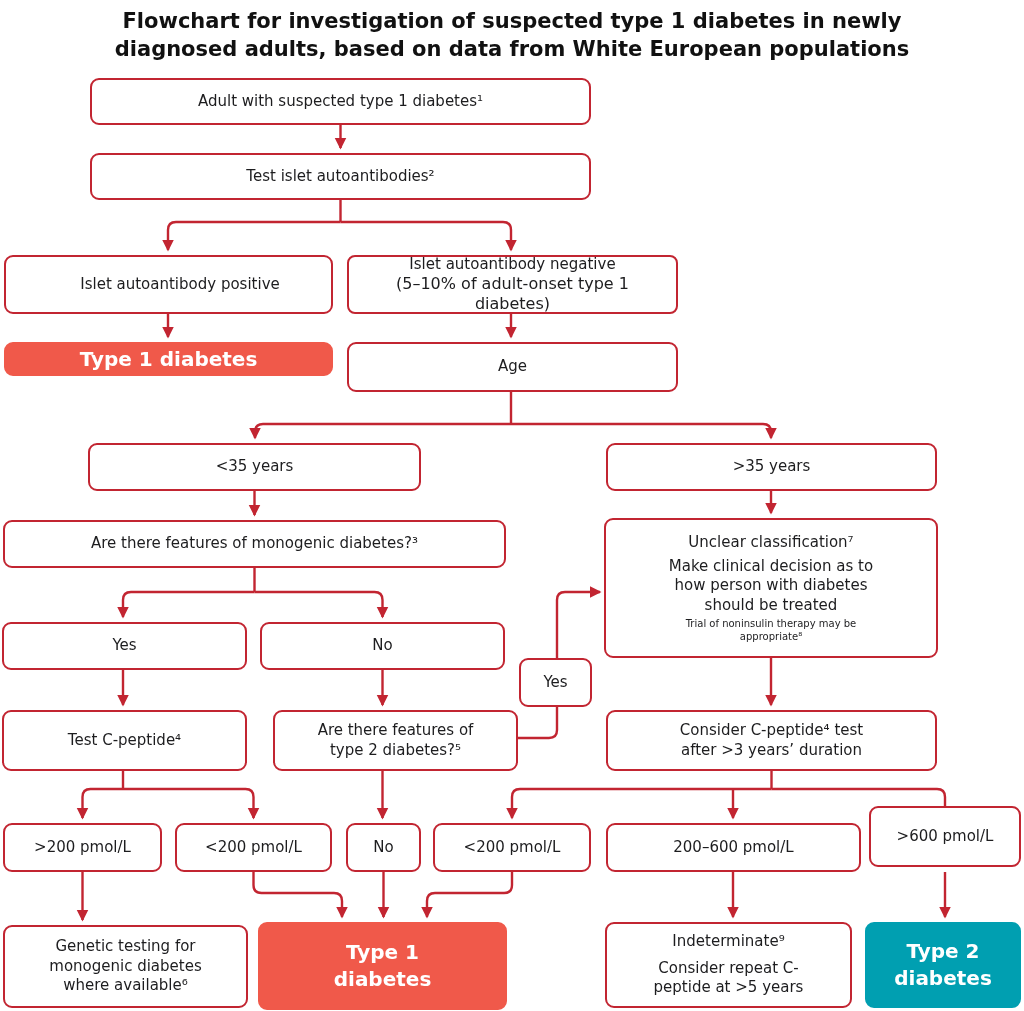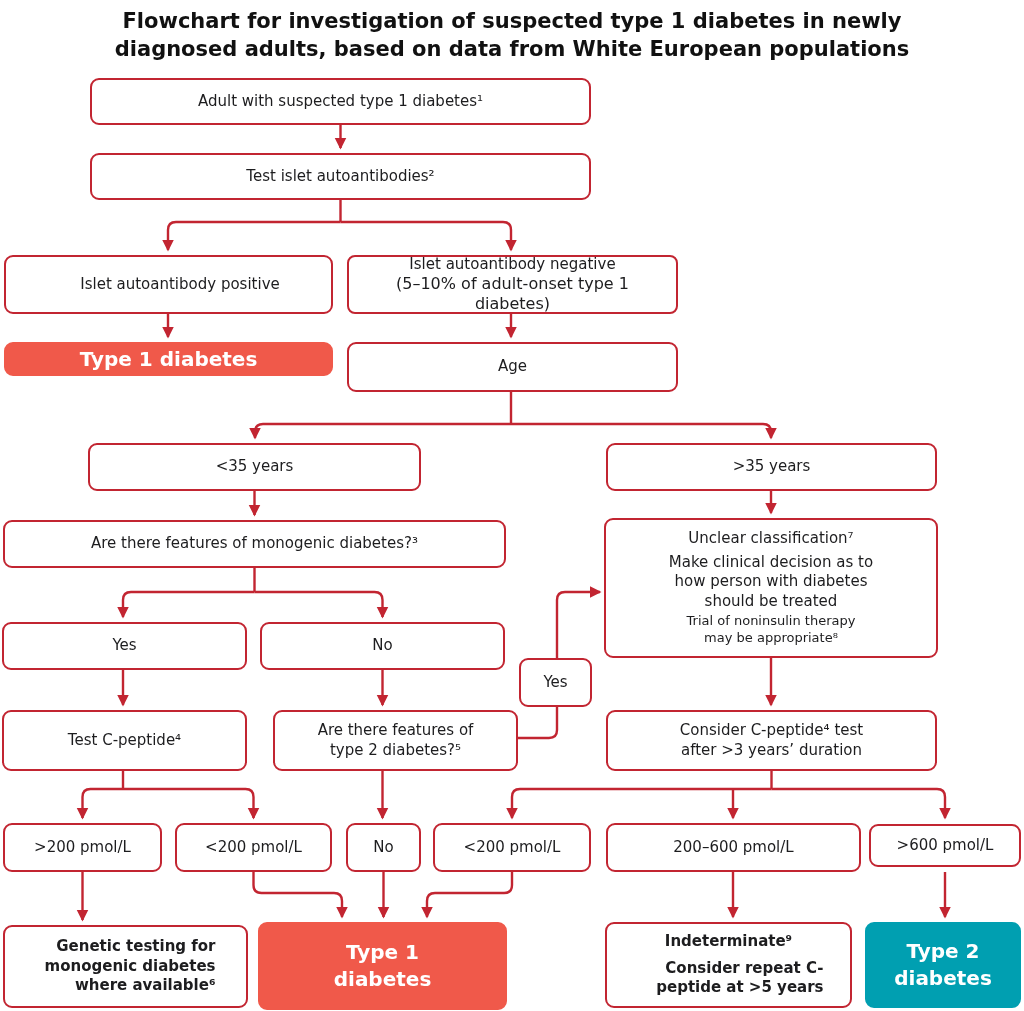--- a/index.html
+++ b/index.html
@@ -20,28 +20,28 @@
   }
   .page-title .inner{max-width:810px;margin:0 auto;}
   .node{
     position:absolute;box-sizing:border-box;z-index:1;
     background:#fff;border:2px solid var(--line);border-radius:9px;
     display:flex;flex-direction:column;align-items:center;justify-content:center;
     text-align:center;font-size:15px;line-height:1.3;color:var(--text);
     padding:4px 8px;
   }
   .node .sub{font-size:16px;line-height:1.25;}
-  .node .small{font-size:13px;line-height:1.3;}
+  .node .small{font-size:10px;line-height:1.3;}
   .node .w232{max-width:232px;}
   .node .w185{max-width:185px;}
   .node .w190{max-width:190px;}
   .node .w180{max-width:180px;}
   .node .w170{max-width:170px;}
   .node .gap{margin-top:7px;}
-  .node.semibold{font-weight:bold;text-align:right;}
+  .node.semibold{font-weight:normal;}
   .node.filled-red{
     background:var(--type1-fill);border-color:var(--type1-fill);
     color:#fff;font-weight:bold;font-size:20px;line-height:1.35;
   }
   .node.filled-teal{
     background:var(--type2-fill);border-color:var(--type2-fill);
     color:#fff;font-weight:bold;font-size:20px;line-height:1.35;
   }
 </style>
 </head>
@@ -186,21 +186,21 @@
   </div>
 
   <div class="node" style="left:433px;top:823px;width:158px;height:49px;">
     <div>&lt;200 pmol/L</div>
   </div>
 
   <div class="node" style="left:606px;top:823px;width:255px;height:49px;">
     <div>200–600 pmol/L</div>
   </div>
 
-  <div class="node" style="left:869px;top:824px;width:152px;height:43px;">
+  <div class="node" style="left:869px;top:806px;width:152px;height:61px;">
     <div>&gt;600 pmol/L</div>
   </div>
 
   <div class="node semibold" style="left:3px;top:925px;width:245px;height:83px;">
     <div class="w180">Genetic testing for monogenic diabetes where available⁶</div>
   </div>
 
   <div class="node filled-red" style="left:258px;top:922px;width:249px;height:88px;">
     <div>Type 1</div>
     <div>diabetes</div>

